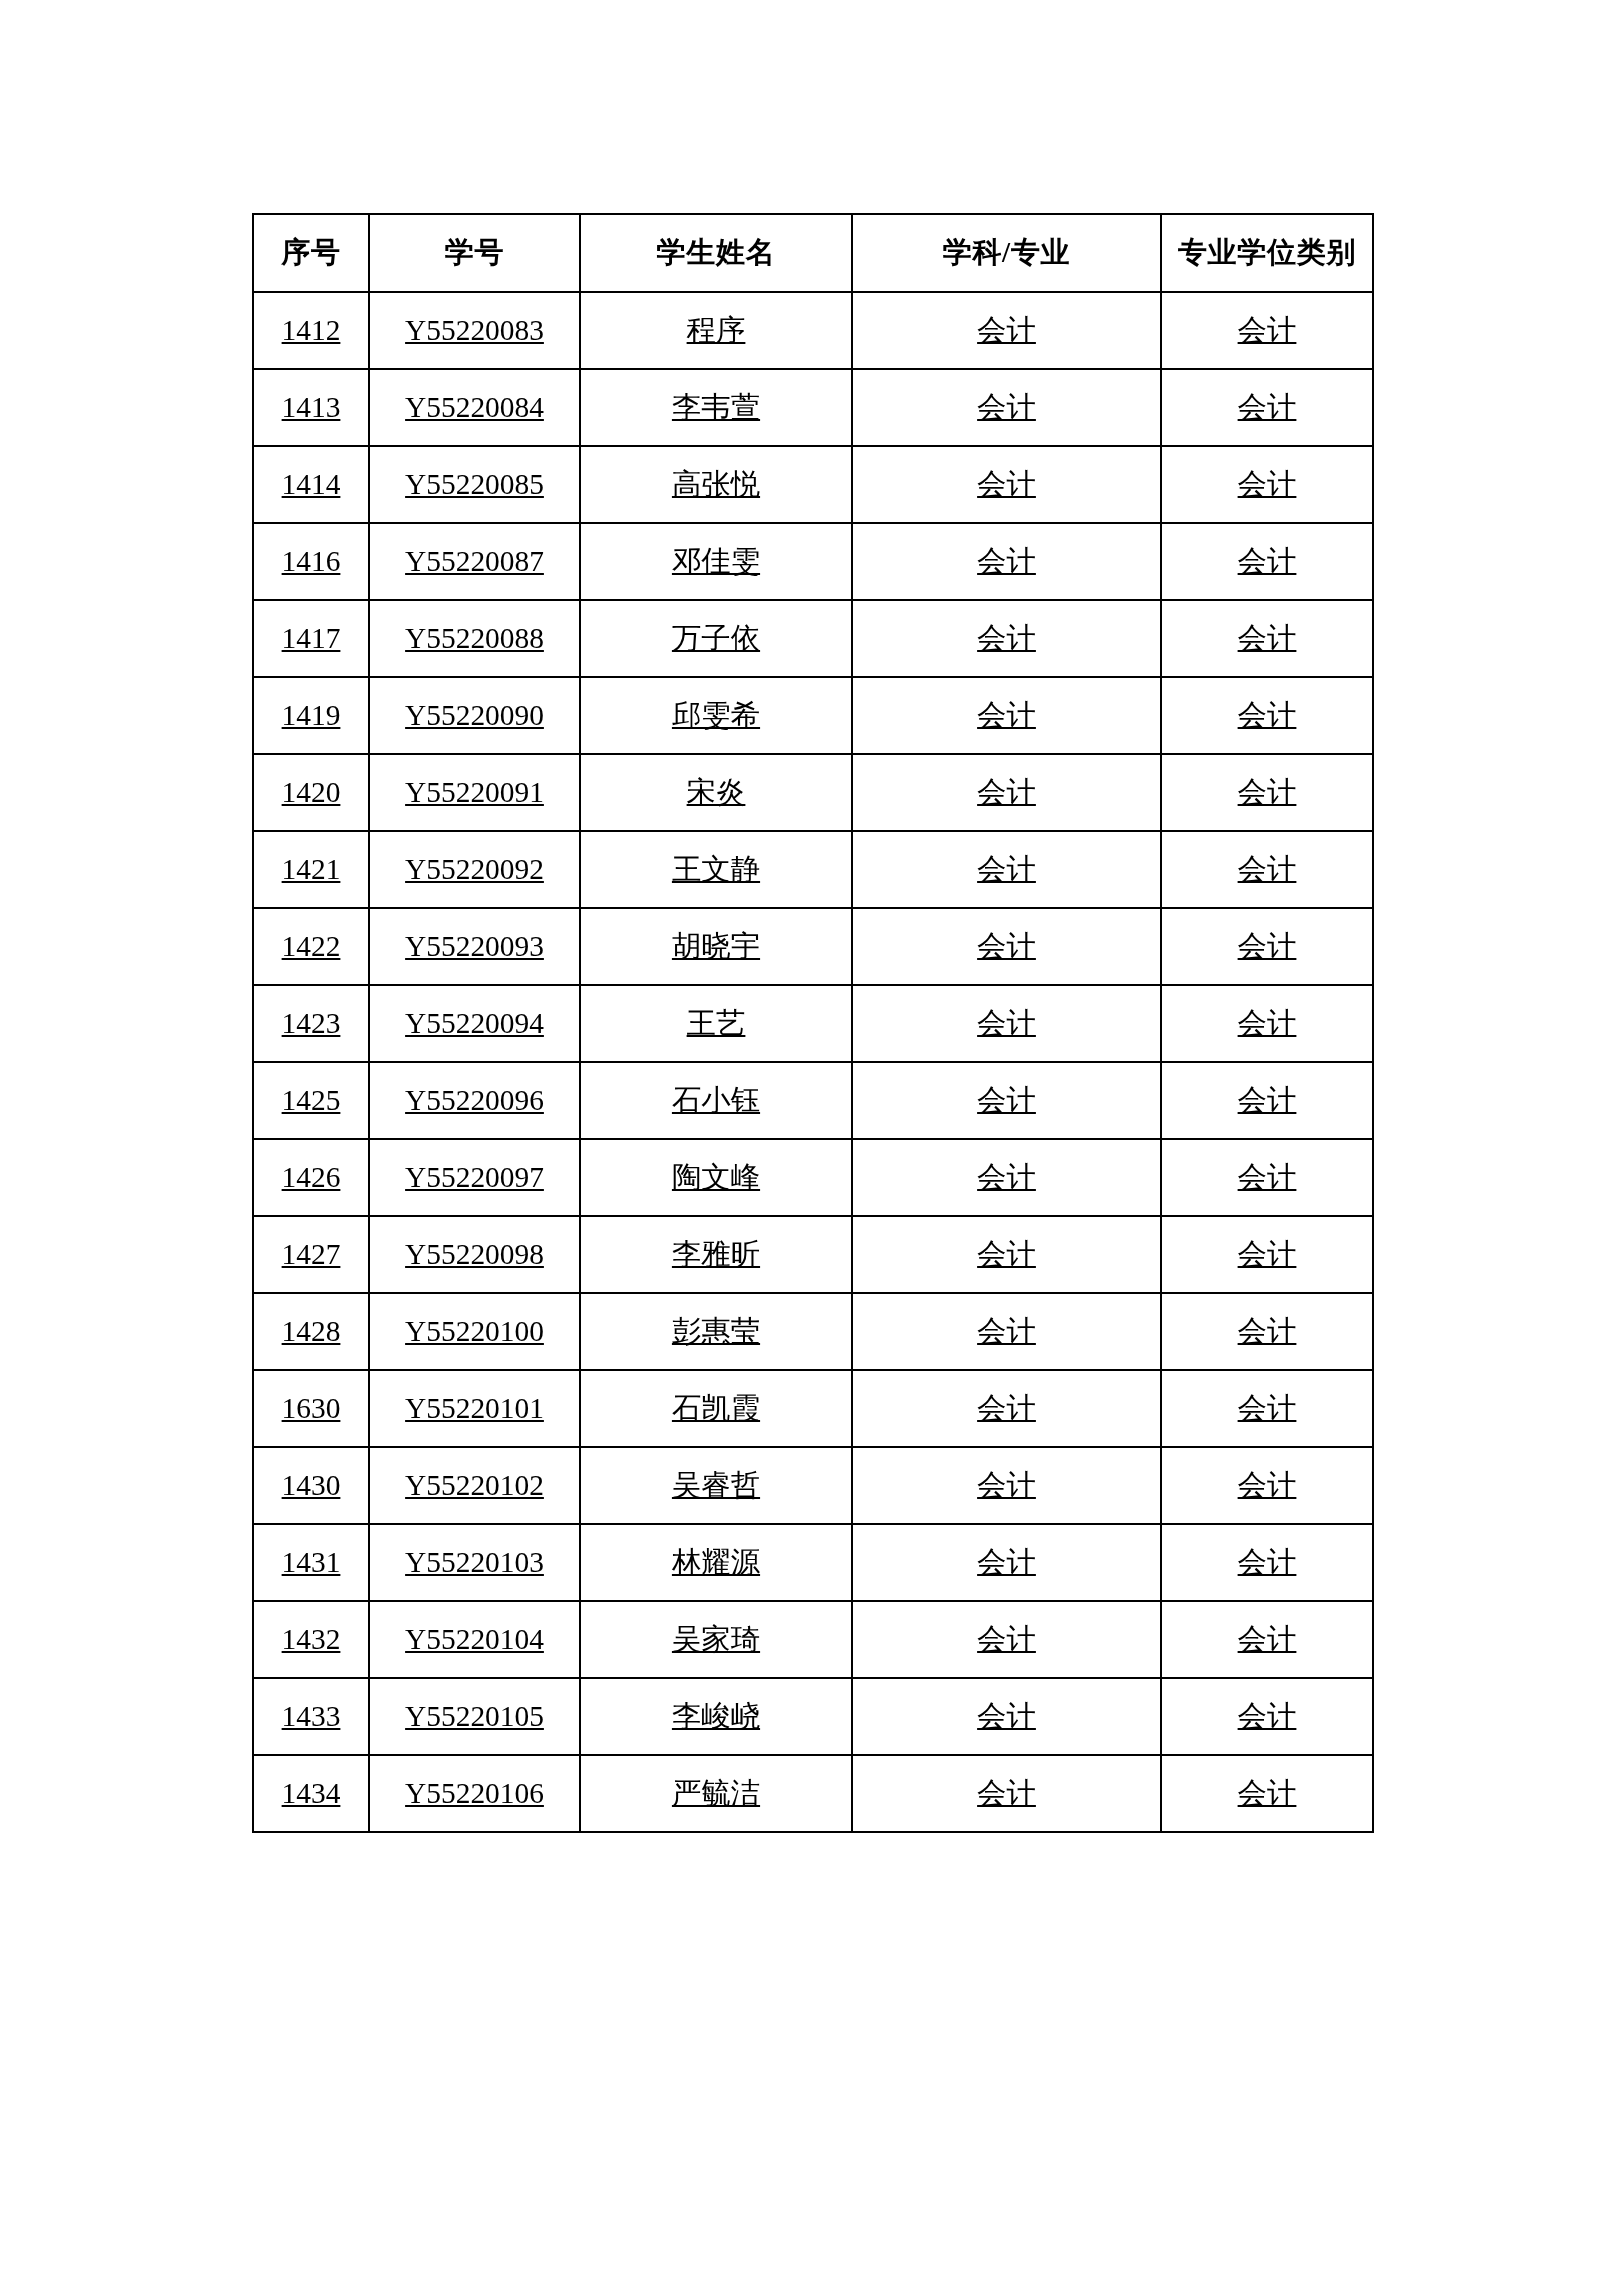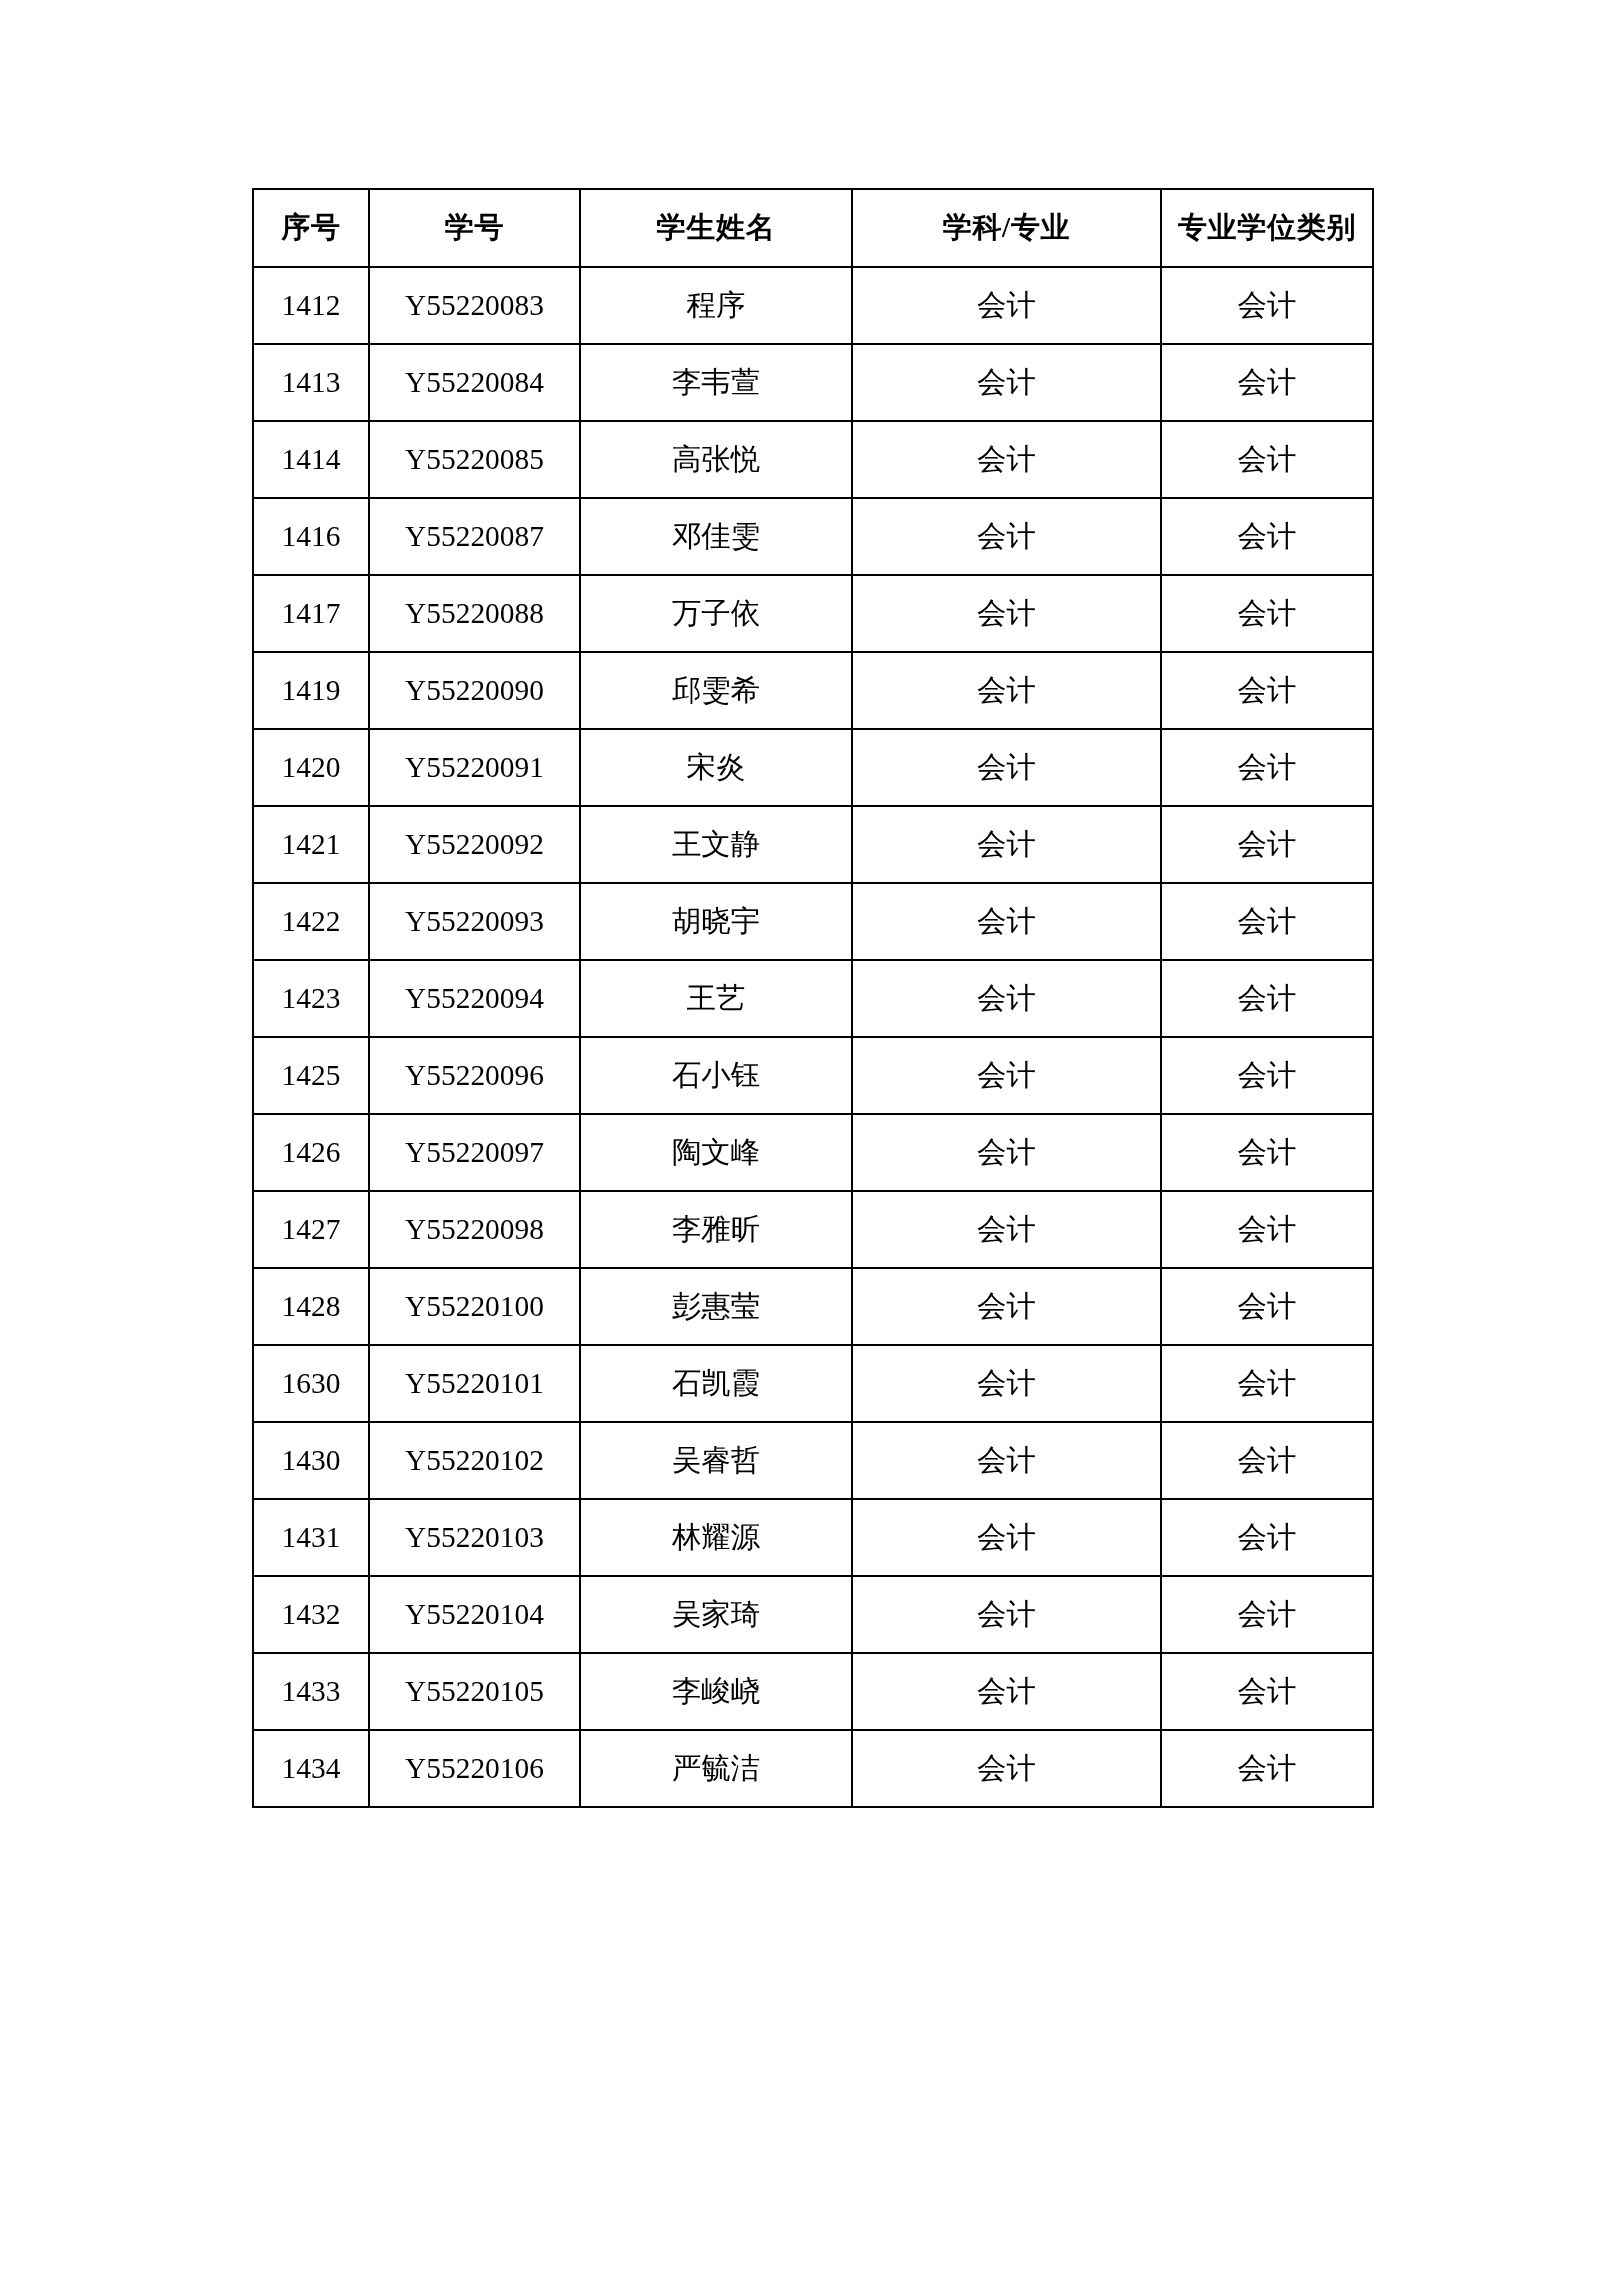--- a/index.html
+++ b/index.html
@@ -18,40 +18,41 @@
     position: absolute;
     left: 0;
     top: 0;
     width: 1623px;
     height: 2295px;
     background: #ffffff;
   }
   table.roster {
     position: absolute;
     left: 252px;
-    top: 188px;
+    top: 213px;
     width: 1120px;
     border-collapse: collapse;
     table-layout: fixed;
     border-radius: 18px;
   }
   table.roster th,
   table.roster td {
     border: 2.6px solid #000000;
     text-align: center;
     vertical-align: middle;
     padding: 0;
     overflow: hidden;
     white-space: nowrap;
   }
   table.roster thead tr {
     height: 78px;
   }
   table.roster tbody tr {
     height: 77px;
+    text-decoration: underline;
   }
   table.roster th {
     font-size: 29px;
     font-weight: bold;
     letter-spacing: 0.7px;
   }
   table.roster td {
     font-size: 29.4px;
     font-weight: normal;
   }

